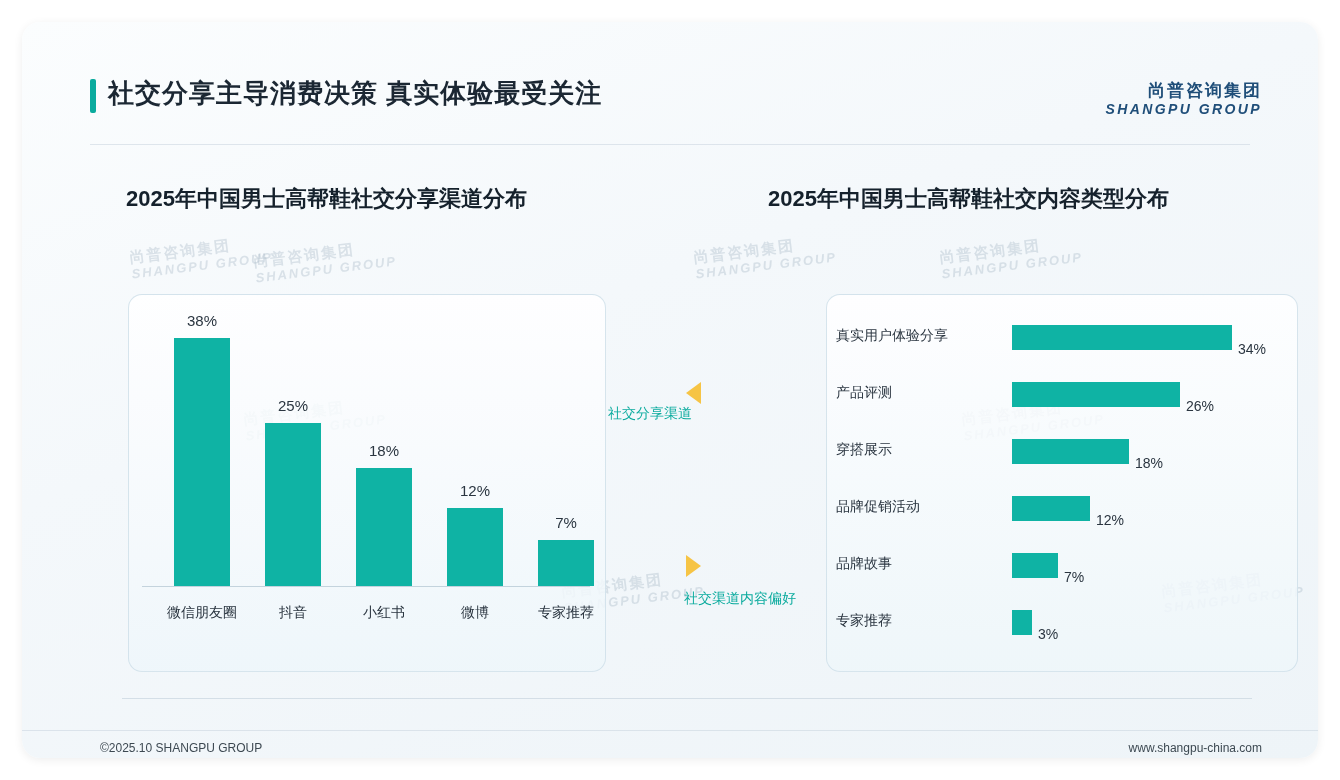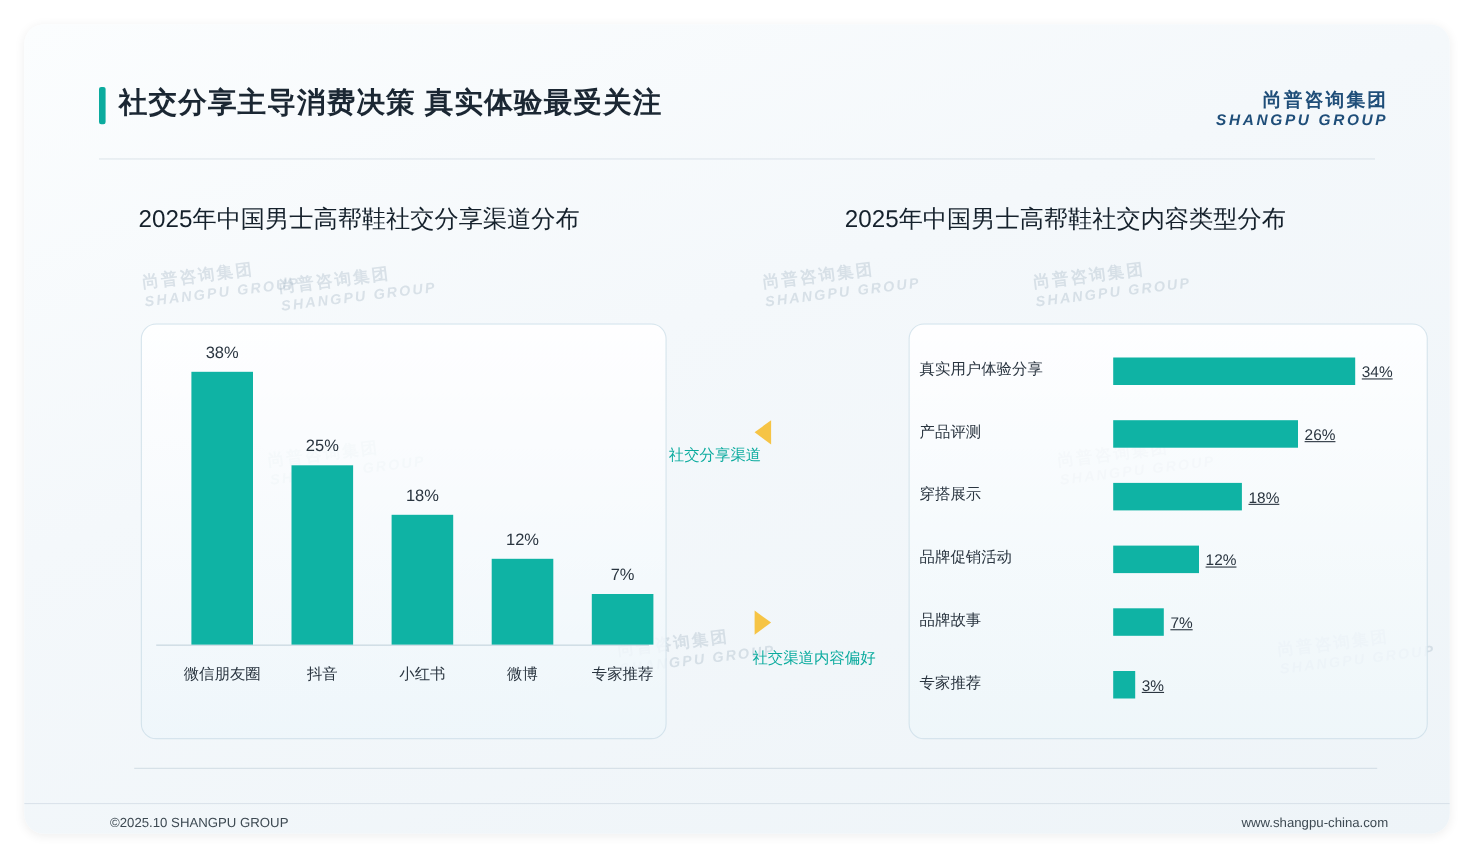--- a/index.html
+++ b/index.html
@@ -90,21 +90,21 @@
     border: 1px solid rgba(205, 222, 232, 0.8);
     border-radius: 14px;
   }
   .panel-left  { left: 106px;  width: 476px; }
   .panel-right { left: 804px;  width: 470px; }
 
   .chart-heading {
     position: absolute;
     top: 162px;
     font-size: 22px;
-    font-weight: normal;
+    font-weight: bold;
     color: #15212c;
     white-space: nowrap;
   }
   .heading-left  { left: 104px; }
   .heading-right { left: 746px; }
 
   
   .wm {
     position: absolute;
     color: rgba(150, 170, 185, 0.30);
@@ -180,24 +180,23 @@
   }
   .bar-fill {
     position: absolute;
     left: 186px;
     top: 2px;
     height: 25px;
     background: #0fb3a4;
   }
   .bar-value {
     position: absolute;
-    top: 7px;
+    top: 18px;
     font-size: 14px;
     color: #2a3540;
-    text-decoration: underline;
   }
 
   
   .annot {
     position: absolute;
     font-size: 14px;
     color: #0bab9e;
     white-space: nowrap;
   }
   .tri {

